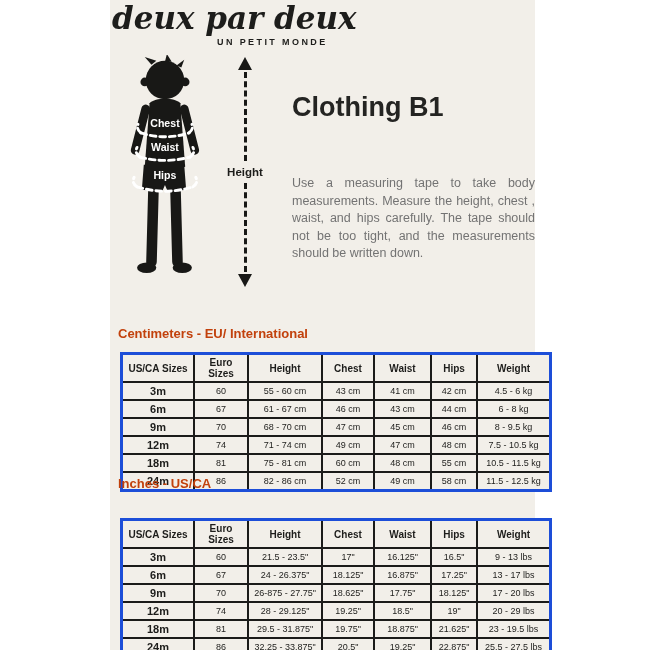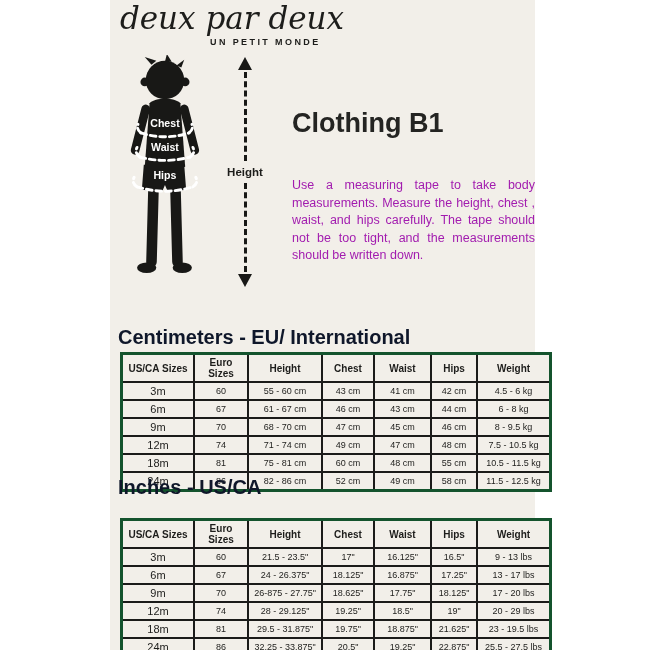--- a/index.html
+++ b/index.html
@@ -17,26 +17,26 @@
     margin-left: 110px;
     width: 425px;
     height: 650px;
     background: #f2efe9;
   }
   
   .logo { position: absolute; top: 0; left: 0; width: 245px; height: 52px; }
   .brand {
     position: absolute; top: 0; left: 2px; width: 240px;
     font-family: "DejaVu Serif", serif;
-    font-style: italic; font-weight: normal;
+    font-style: italic; font-weight: bold;
     font-size: 31px; letter-spacing: 0px;
     text-align: center; white-space: nowrap;
   }
   .tagline {
-    position: absolute; top: 37px; left: 100px;
+    position: absolute; top: 37px; left: 107px;
     font-size: 9px; font-weight: bold; letter-spacing: 2.4px;
     white-space: nowrap;
   }
   
   .figure { position: absolute; top: 55px; left: 8px; width: 170px; height: 235px; }
   .silhouette { position: absolute; top: 0; left: 2px; width: 88px; height: 231px; }
   .sil-fill { fill: #181816; stroke: none; }
   .sil-stroke { stroke: #181816; fill: none; stroke-linecap: round; }
   .dash-line { stroke: #ffffff; fill: none; stroke-width: 3; stroke-dasharray: 6 4; stroke-linecap: round; }
   .sil-label {
@@ -46,56 +46,56 @@
   .height-arrow {
     position: absolute; top: 2px; left: 104px; width: 46px; height: 230px;
     display: flex; flex-direction: column; align-items: center;
   }
   .tri { width: 0; height: 0; border-left: 7px solid transparent; border-right: 7px solid transparent; }
   .tri.up { border-bottom: 13px solid #181816; }
   .tri.down { border-top: 13px solid #181816; }
   .dashseg { flex: 1; width: 0; border-left: 3px dashed #181816; margin: 2px 0; }
   .height-label { font-size: 11.5px; font-weight: bold; margin: 3px 0; }
   
-  .intro { position: absolute; top: 108px; left: 182px; width: 245px; }
+  .intro { position: absolute; top: 92px; left: 182px; width: 245px; }
   .intro h1 {
     margin: 0; width: 190px;
     font-size: 27px; line-height: 1.16; font-weight: bold; color: #242422;
   }
   .intro p {
-    margin: 38px 0 0 0; width: 243px;
-    font-size: 12.5px; line-height: 1.4; text-align: justify; color: #a21caf;
+    margin: 52px 0 0 0; width: 243px;
+    font-size: 12.5px; line-height: 1.4; text-align: justify; color: #737373;
   }
   
   .sec {
     position: absolute; left: 8px; margin: 0;
-    font-size: 20px; font-weight: bold; color: #0f172a;
+    font-size: 13px; font-weight: bold; color: #c2410c;
   }
   .cm-sec { top: 326px; }
   .in-sec { top: 476px; }
   
   .size-table {
     position: absolute; left: 10px; width: 402px;
     border-collapse: collapse; table-layout: fixed;
-    border: 3px solid #14532d;
+    border: 3px solid #1d4ed8;
     background: #f2efe9;
   }
   .cm-table { top: 352px; }
   .in-table { top: 518px; }
   .size-table th, .size-table td {
     border: 2px solid #1b1b19;
     text-align: center; vertical-align: middle;
     padding: 2px 1px; overflow: hidden;
   }
   .size-table th { font-size: 10px; font-weight: bold; }
   .cm-table th { height: 20px; }
   .in-table th { height: 18px; }
   .cm-table td { height: 12px; font-size: 9px; }
   .in-table td { height: 9px; font-size: 9px; }
-  .size-table td:first-child { font-size: 11px; font-weight: normal; }
+  .size-table td:first-child { font-size: 11px; font-weight: bold; }
   .size-table th:nth-child(1) { width: 68px; }
   .size-table th:nth-child(2) { width: 50px; margin-left: 12px; }
   .size-table th:nth-child(3) { width: 70px; }
   .size-table th:nth-child(4) { width: 48px; }
   .size-table th:nth-child(5) { width: 53px; }
   .size-table th:nth-child(6) { width: 42px; }
   .size-table th:nth-child(7) { width: 69px; }
 </style>
 </head>
 <body>

